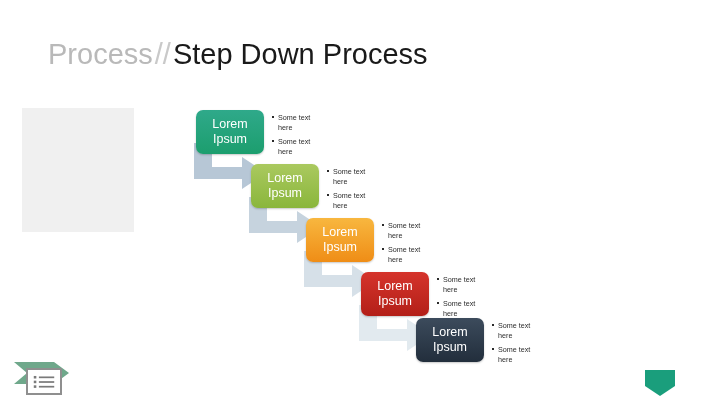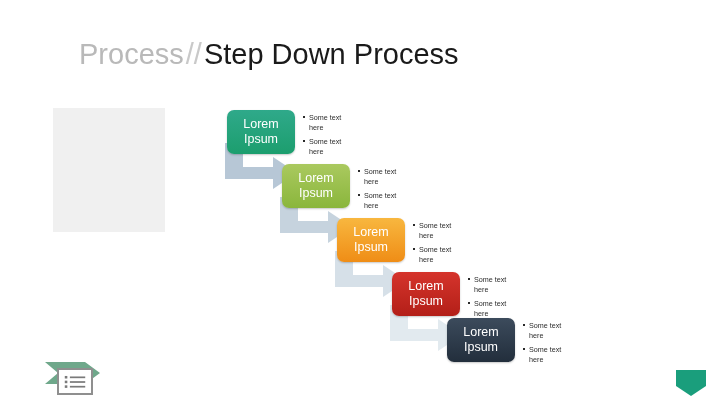--- a/index.html
+++ b/index.html
@@ -11,21 +11,20 @@
     height: 405px;
     background: #ffffff;
     font-family: "Liberation Sans", sans-serif;
     overflow: hidden;
     position: relative;
   }
   #slide {
     position: absolute;
     inset: 0;
     background: #ffffff;
-    margin-left: 31px;
   }
 
   
   #title-bar {
     position: absolute;
     left: 48px;
     top: 36px;
     font-size: 29px;
     line-height: 36px;
     white-space: nowrap;

